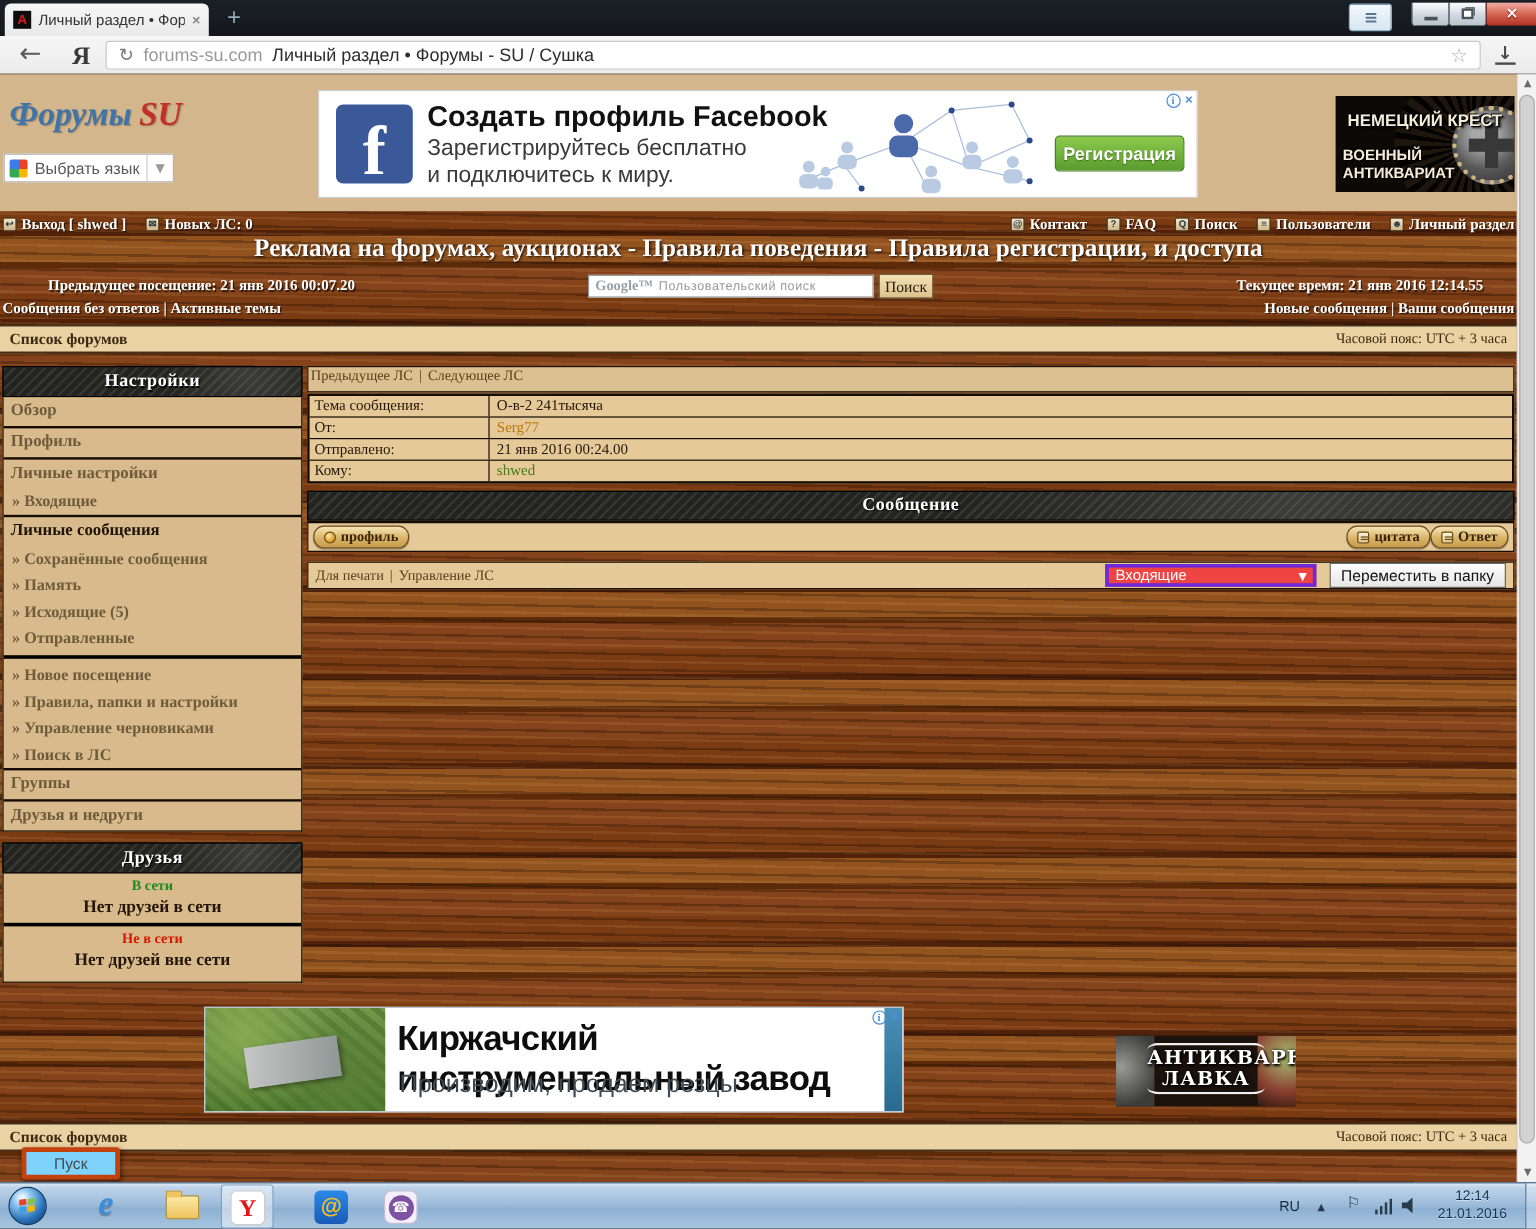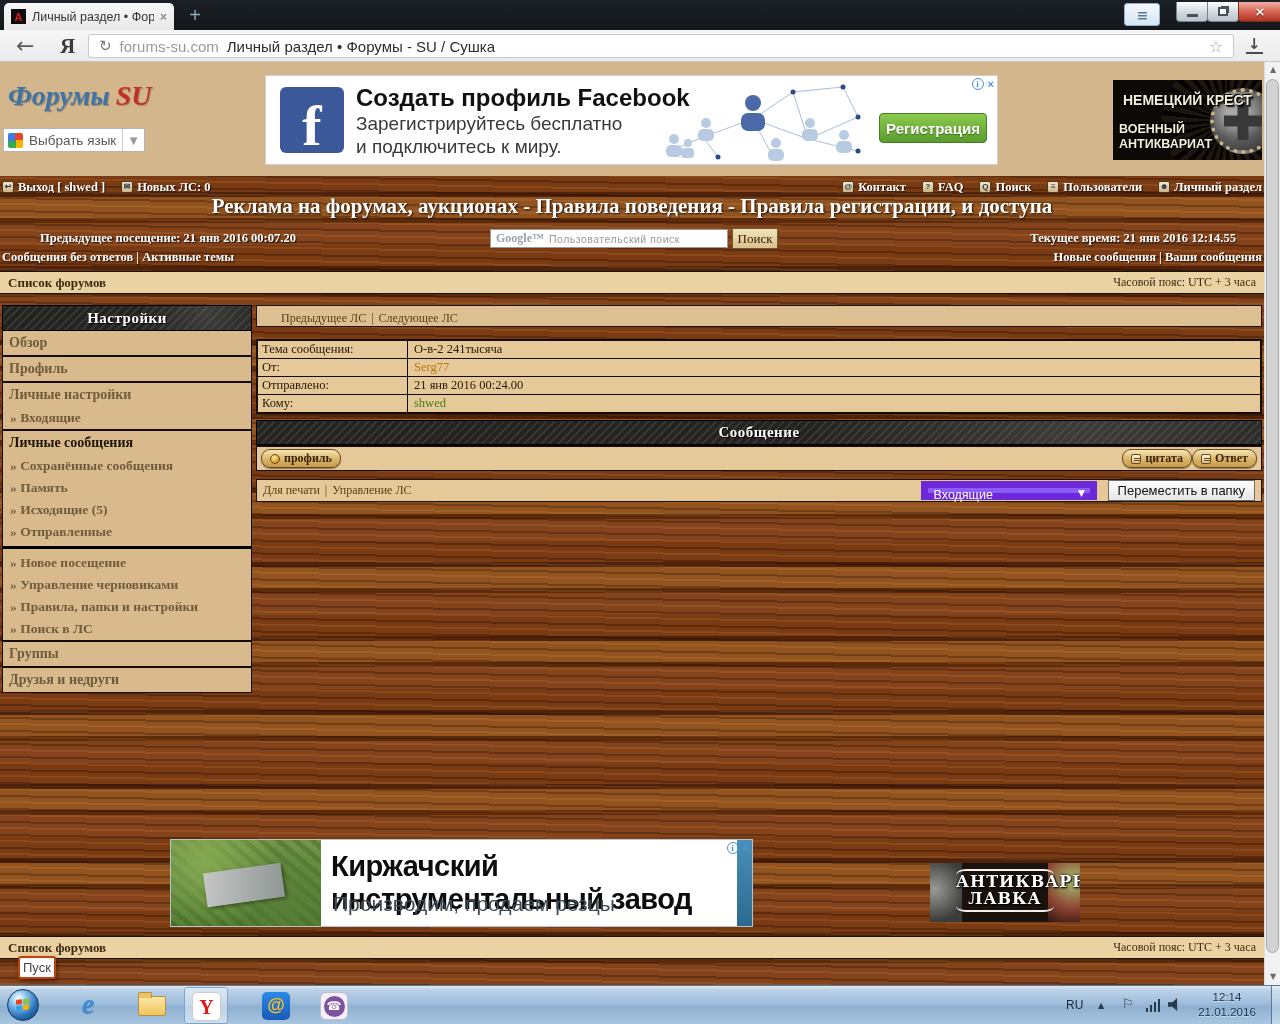--- a/index.html
+++ b/index.html
@@ -149,22 +149,22 @@
   .thick-div{height:3px;background:#000;margin:3px 0}
   .friends{margin-top:9px}
   .friends-body{background:#d9ba8c;border:1px solid #140c04;border-top:none;text-align:center;padding-bottom:5px}
   .fr-on{font:bold 12px "Liberation Serif",serif;color:#1e8a1e;padding-top:3px}
   .fr-off{font:bold 12px "Liberation Serif",serif;color:#d41800;padding-top:3px}
   .fr-name{font:bold 14.5px "Liberation Serif",serif;color:#241608;padding:2px 0 4px}
   .fr-div{height:3px;background:#000}
 
   
   .content{position:absolute;left:256px;top:243px;width:1006px}
-  .pm-nav{height:22px;background:#dcc092;border:1px solid #1c1208;display:flex;align-items:flex-end;gap:5px;
-      padding:0 24px;font:12px "Liberation Serif",serif;color:#5c4018;margin-bottom:12px}
+  .pm-nav{height:22px;background:#dcc092;border:1px solid #1c1208;display:flex;align-items:flex-start;gap:5px;
+      padding:0 2px;font:12px "Liberation Serif",serif;color:#5c4018;margin-bottom:1px}
   .pm-table{border:2px solid #140c04;background:#e6c998;font:12.5px "Liberation Serif",serif}
   .pm-row{display:flex;border-top:1px solid #140c04}
   .pm-row:first-child{border-top:none}
   .pm-label{width:150px;padding:1px 4px;border-right:1px solid #140c04;color:#241808}
   .pm-value{flex:1;padding:1px 6px;color:#241808}
   .val-sender{color:#b8770e;font-weight:normal}
   .val-recipient{color:#4a7a1a}
   .msg-hd{margin-top:6px;height:25px;line-height:23px}
   .msg-body{position:relative;height:78px;background:#eed5a6;border:1px solid #140c04;border-top:none;
       padding:8px 10px;font:15px "Liberation Sans","DejaVu Sans",sans-serif;color:#1c1c1c}
@@ -178,22 +178,22 @@
       font:bold 12px "Liberation Serif",serif;box-shadow:0 1px 1px rgba(0,0,0,.4)}
   .fbtn.right{margin-left:0}
   .spacer{flex:1}
   .btn-ico{width:10px;height:10px;border-radius:50%;flex:0 0 auto;
       background:radial-gradient(circle at 35% 30%,#ffe9a8,#e0a830 60%,#9a6a10);border:1px solid #6a4a14}
   .btn-ico.sq{border-radius:2px;background:linear-gradient(#fdf6e0,#d8c290);position:relative}
   .btn-ico.sq::before{content:"";position:absolute;left:2px;top:3px;width:6px;height:1px;background:#6a4a14;
       box-shadow:0 2px 0 #6a4a14}
   .foot-row{margin-top:8px;height:23px;background:#e6c998;border:1px solid #1c1208;display:flex;align-items:center;
       padding:0 6px;font:12px "Liberation Serif",serif;color:#5c4018;gap:5px}
-  .folder-select{width:176px;height:19px;background:#8b5cf6;border:7px solid #6d28d9;color:#fff;
-      display:flex;align-items:flex-start;font:12.5px "Liberation Sans",sans-serif;padding-left:6px}
+  .folder-select{width:176px;height:19px;background:#ef4444;border:3px solid #6d28d9;color:#fff;
+      display:flex;align-items:flex-end;font:12.5px "Liberation Sans",sans-serif;padding-left:6px}
   .fs-label{flex:1}
   .fs-arrow{width:16px;text-align:center;font-size:9px;font-family:"DejaVu Sans",sans-serif}
   .move-btn{margin-left:6px;height:21px;background:linear-gradient(#fdfdfd,#e6e6e6);border:1px solid #6a6a6a;
       font:13px "Liberation Sans",sans-serif;color:#111;display:flex;align-items:center;padding:0 9px}
 
   
   .factory-ad{position:absolute;left:170px;top:777px;width:583px;height:88px;background:#fff;
       border:1px solid #b8c4cc;font-family:"Liberation Sans",sans-serif;overflow:hidden}
   .fa-photo{position:absolute;left:0;top:0;width:150px;height:86px;
       background:radial-gradient(circle at 22% 25%, #86aa52, transparent 55%),
@@ -220,22 +220,22 @@
   
   #scrollbar{position:absolute;left:1264px;top:62px;width:16px;height:923px;background:#f2f2f2;border-left:1px solid #dcdcdc}
   .sb-btn{position:absolute;left:0;width:16px;height:16px;color:#6a6a6a;font:8px "DejaVu Sans",sans-serif;
       text-align:center;line-height:16px;background:#f2f2f2}
   .sb-up{top:0}
   .sb-down{bottom:0}
   .sb-thumb{position:absolute;left:1px;top:17px;width:13px;height:874px;background:#d2d2d2;
       border:1px solid #aaa;border-radius:7px}
 
   
-  #pusk-tip{position:absolute;left:18px;top:956px;background:#ffffff;border:2px solid #c2410c;border-radius:3px;
-      padding:2px 3px;font:13px "Liberation Sans",sans-serif;color:#4a4a4a;box-shadow:1px 2px 4px rgba(0,0,0,.45)}
+  #pusk-tip{position:absolute;left:18px;top:956px;background:#7dd3fc;border:4px solid #c2410c;border-radius:3px;
+      padding:2px 23px;font:13px "Liberation Sans",sans-serif;color:#4a4a4a;box-shadow:1px 2px 4px rgba(0,0,0,.45)}
   #taskbar{position:absolute;left:0;top:985px;width:1280px;height:39px;border-top:1px solid #55789c;
       background:linear-gradient(#dfeaf5,#bcd2e8 10%,#9cbbd9 48%,#8db0d2 55%,#a9c6e0);
       font-family:"Liberation Sans","DejaVu Sans",sans-serif}
   .start-orb{position:absolute;left:7px;top:3px;width:32px;height:32px;border-radius:50%;border:1px solid #1a3a5c;
       background:radial-gradient(circle at 35% 28%, #eaf6ff 0 6%, #8ec6f0 26%, #2a72b8 62%, #0d3a70 96%);
       display:flex;align-items:center;justify-content:center}
   .orb-flag{width:14px;height:13px;display:grid;grid-template-columns:6px 6px;grid-template-rows:5px 5px;gap:1px;
       transform:skewY(-6deg)}
   .orb-flag span{border-radius:1px}
   .of1{background:#e8432a}.of2{background:#86c442}.of3{background:#3aa0e8}.of4{background:#f8b500}
@@ -442,27 +442,37 @@
       <div class="side-row section">Профиль</div>
       <div class="side-row section">Личные настройки</div>
       <div class="side-row sub">» Входящие</div>
       <div class="side-row bold">Личные сообщения</div>
       <div class="side-row sub">» Сохранённые сообщения</div>
       <div class="side-row sub">» Память</div>
       <div class="side-row sub">» Исходящие (5)</div>
       <div class="side-row sub">» Отправленные</div>
       <div class="thick-div"></div>
       <div class="side-row sub">» Новое посещение</div>
+      <div class="side-row sub">» Правила, папки и настройки</div>
       <div class="side-row sub">» Управление черновиками</div>
-      <div class="side-row sub">» Правила, папки и настройки</div>
       <div class="side-row sub">» Поиск в ЛС</div>
       <div class="side-row section">Группы</div>
       <div class="side-row section">Друзья и недруги</div>
     </div>
 
+    <div class="friends">
+      <div class="dark-hd">Друзья</div>
+      <div class="friends-body">
+        <div class="fr-on">В сети</div>
+        <div class="fr-name">Нет друзей в сети</div>
+        <div class="fr-div"></div>
+        <div class="fr-off">Не в сети</div>
+        <div class="fr-name">Нет друзей вне сети</div>
+      </div>
+    </div>
   </div>
 
   <div class="content">
     <div class="pm-nav">
       <span>Предыдущее ЛС</span>
       <span>|</span>
       <span>Следующее ЛС</span>
     </div>
 
     <div class="pm-table">

